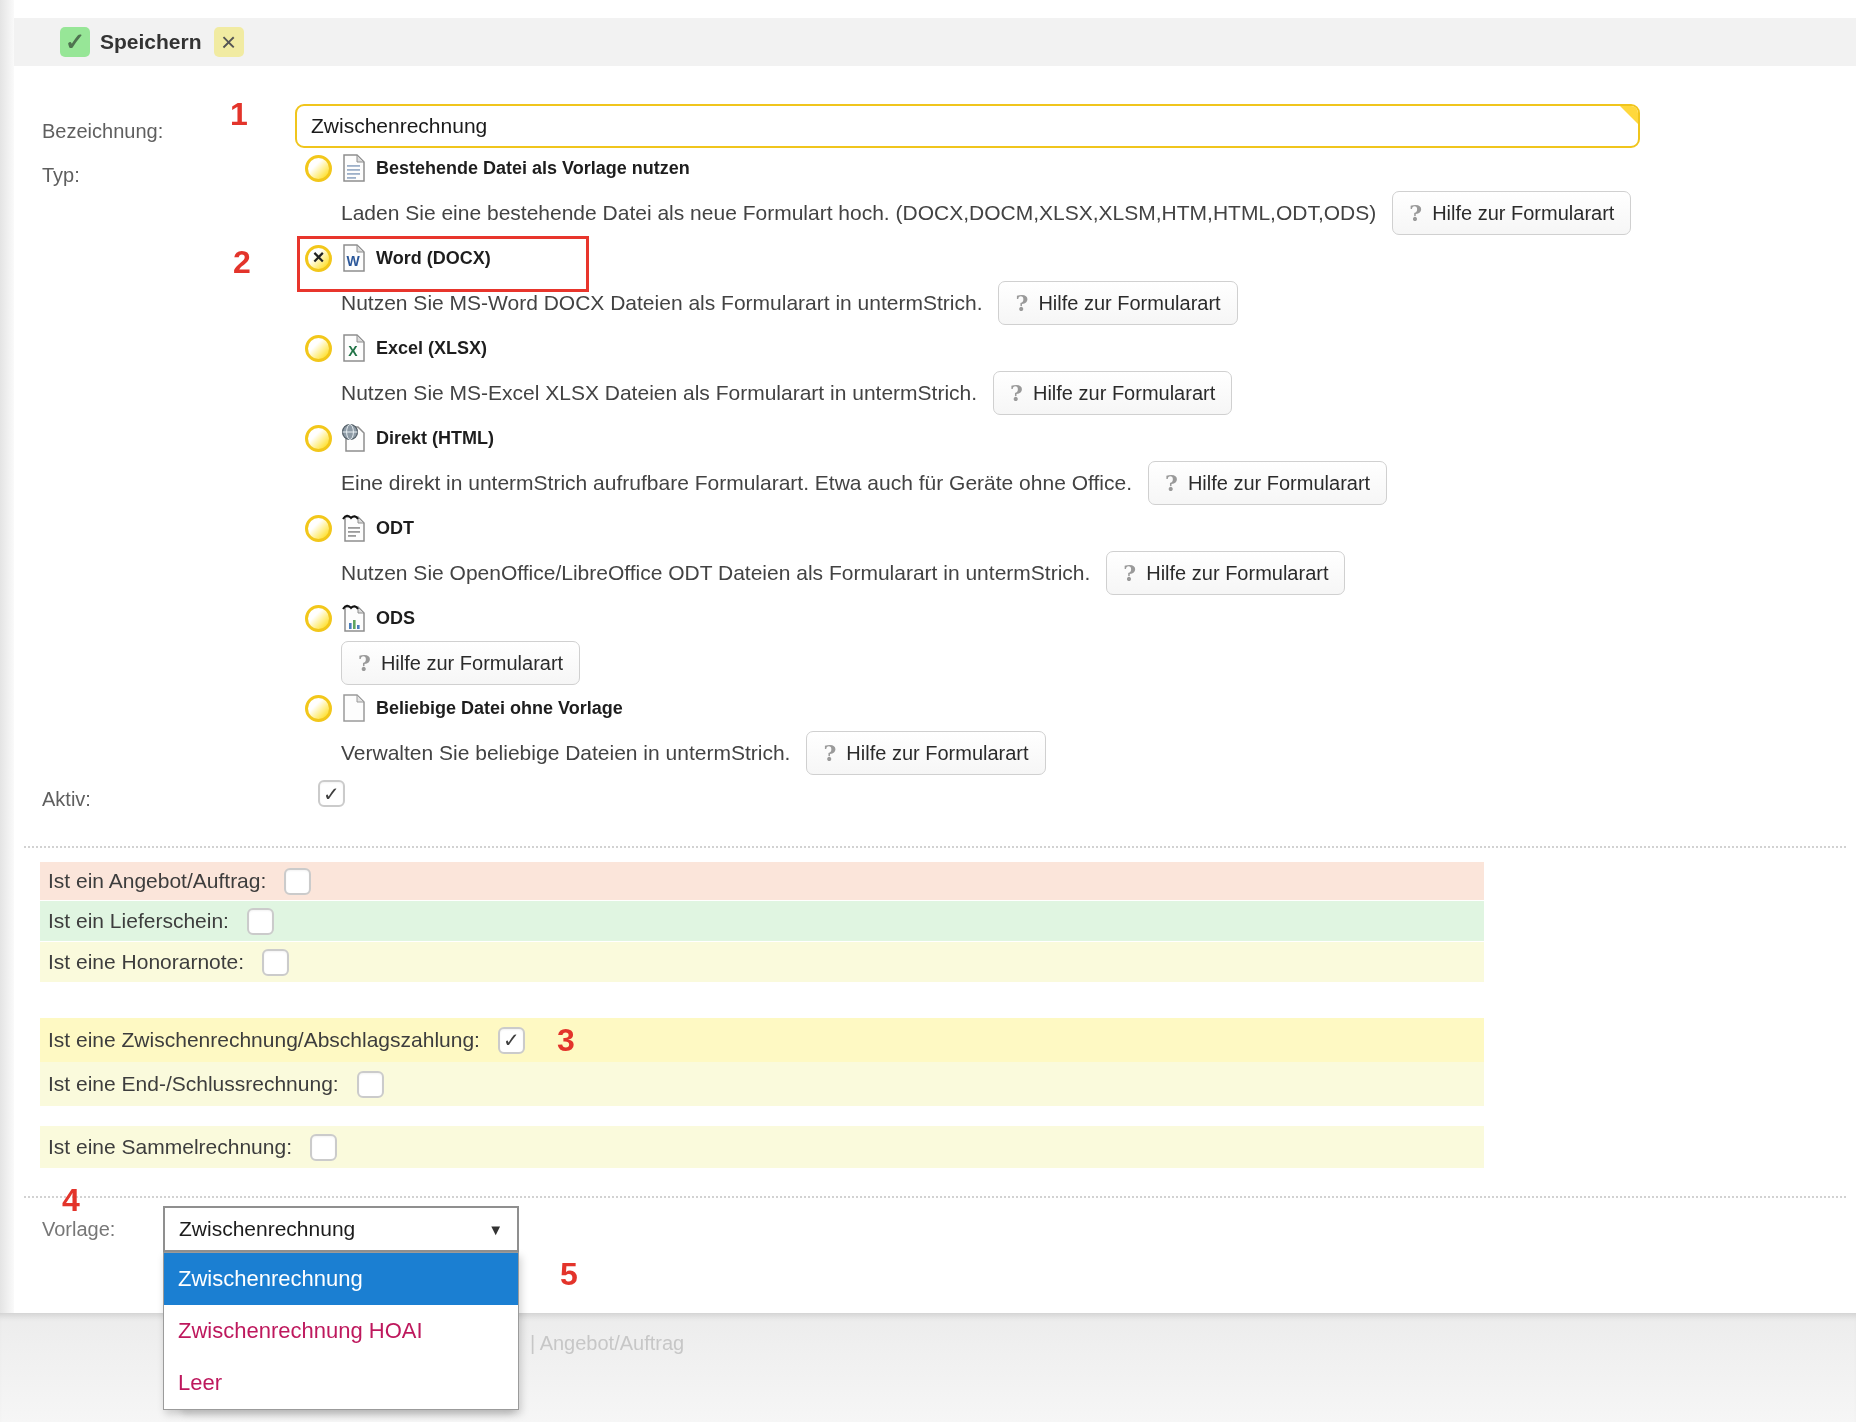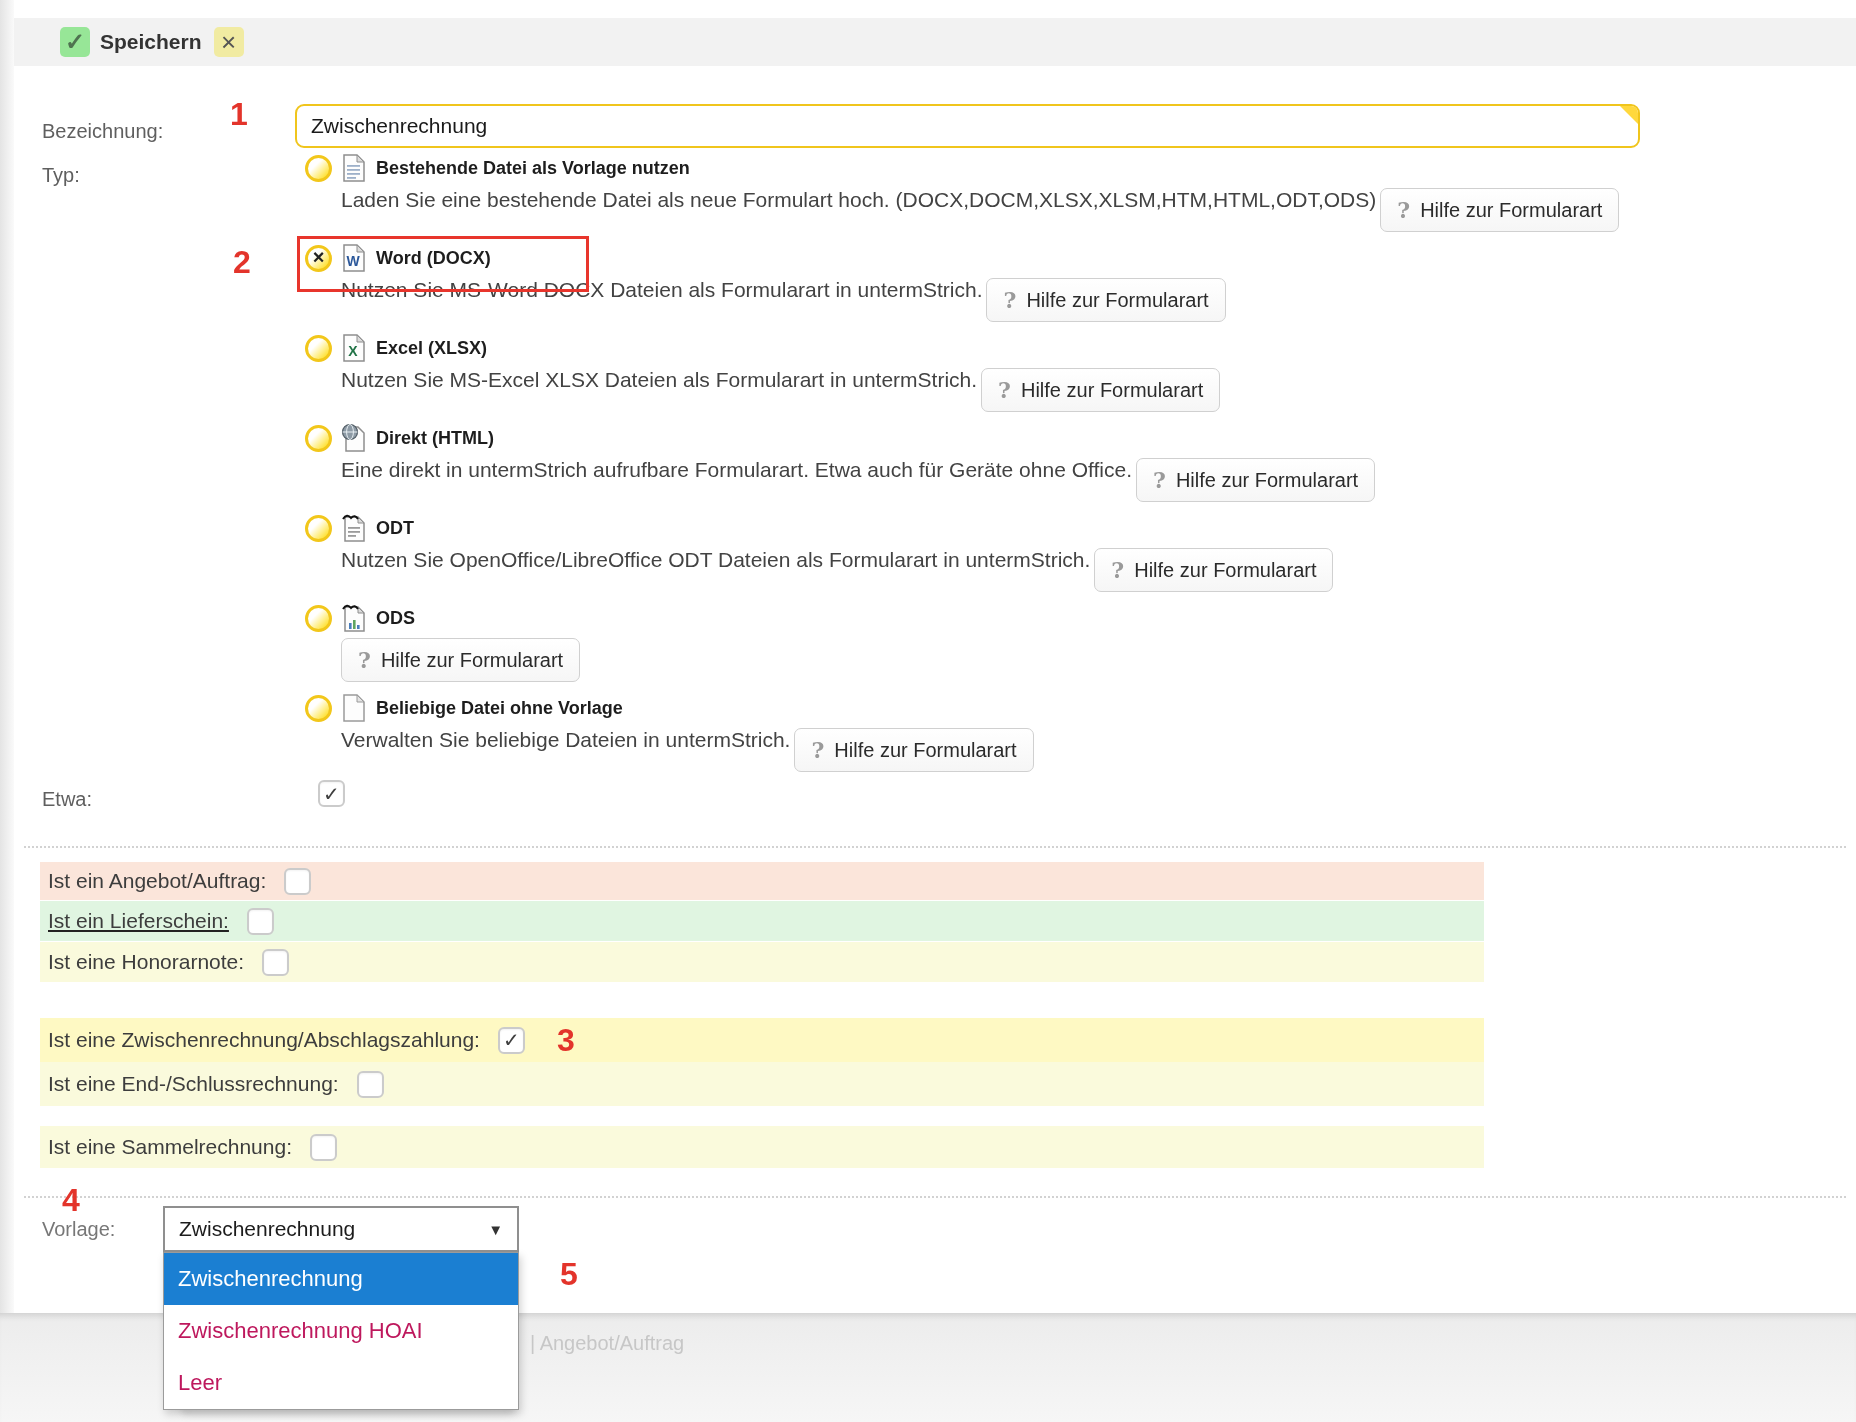--- a/index.html
+++ b/index.html
@@ -45,21 +45,21 @@
   .input-wrap input {
     width:100%; height:100%; border:none; outline:none;
     font-family:"Liberation Sans", sans-serif;
     font-size:21px; color:#1a1a1a; padding:0 14px; background:transparent;
   }
 
   
   .options { position:absolute; left:305px; top:148px; width:1545px; z-index:2; }
   .opt { height:90px; }
   .opt-title-row { display:flex; align-items:center; gap:9px; height:40px; }
-  .opt-desc-row { display:flex; gap:4px; height:50px; padding-left:36px; white-space:nowrap; }
+  .opt-desc-row { display:flex; align-items:center; gap:16px; height:50px; padding-left:36px; white-space:nowrap; }
   .opt-title { font-size:18px; font-weight:bold; color:#1d1d1d; }
   .opt-desc { font-size:21px; color:#434343; }
   .radio {
     width:27px; height:27px; border-radius:50%;
     border:3px solid #f2c71b; flex:0 0 auto;
     background:linear-gradient(135deg,#ffffff 35%,#ffef8a 65%,#ffd900 100%);
     display:flex; align-items:center; justify-content:center;
     font-size:20px; font-weight:bold; color:#222; cursor:pointer;
   }
   .radio.selected::after { content:"\00d7"; margin-top:-2px; }
@@ -314,30 +314,30 @@
       <span class="opt-desc">Verwalten Sie beliebige Dateien in untermStrich.</span>
       <button class="help-btn">
         <span class="q-icon">?</span>
         <span>Hilfe zur Formularart</span>
       </button>
     </div>
   </div>
 
 </div>
 
-<div class="lbl" style="left:42px; top:788px;">Etwa:</div>
+<div class="lbl" style="left:42px; top:788px;">Aktiv:</div>
 <span class="cbx aktiv-cbx checked"></span>
 
 <div class="dotline" style="top:846px;"></div>
 
 <div class="flagrow" style="top: 862px; height: 38px; background: rgb(251, 229, 218);">
   <span class="flag-label">Ist ein Angebot/Auftrag:</span>
   <span class="cbx"></span>
 </div>
-<div class="flagrow" style="top: 901px; height: 40px; background: rgb(224, 245, 225); text-decoration: underline;">
+<div class="flagrow" style="top: 901px; height: 40px; background: rgb(224, 245, 225);">
   <span class="flag-label">Ist ein Lieferschein:</span>
   <span class="cbx"></span>
 </div>
 <div class="flagrow" style="top: 942px; height: 40px; background: rgb(250, 250, 220);">
   <span class="flag-label">Ist eine Honorarnote:</span>
   <span class="cbx"></span>
 </div>
 <div class="flagrow" style="top: 1018px; height: 44px; background: #fef9c3;">
   <span class="flag-label">Ist eine Zwischenrechnung/Abschlagszahlung:</span>
   <span class="cbx checked"></span>

